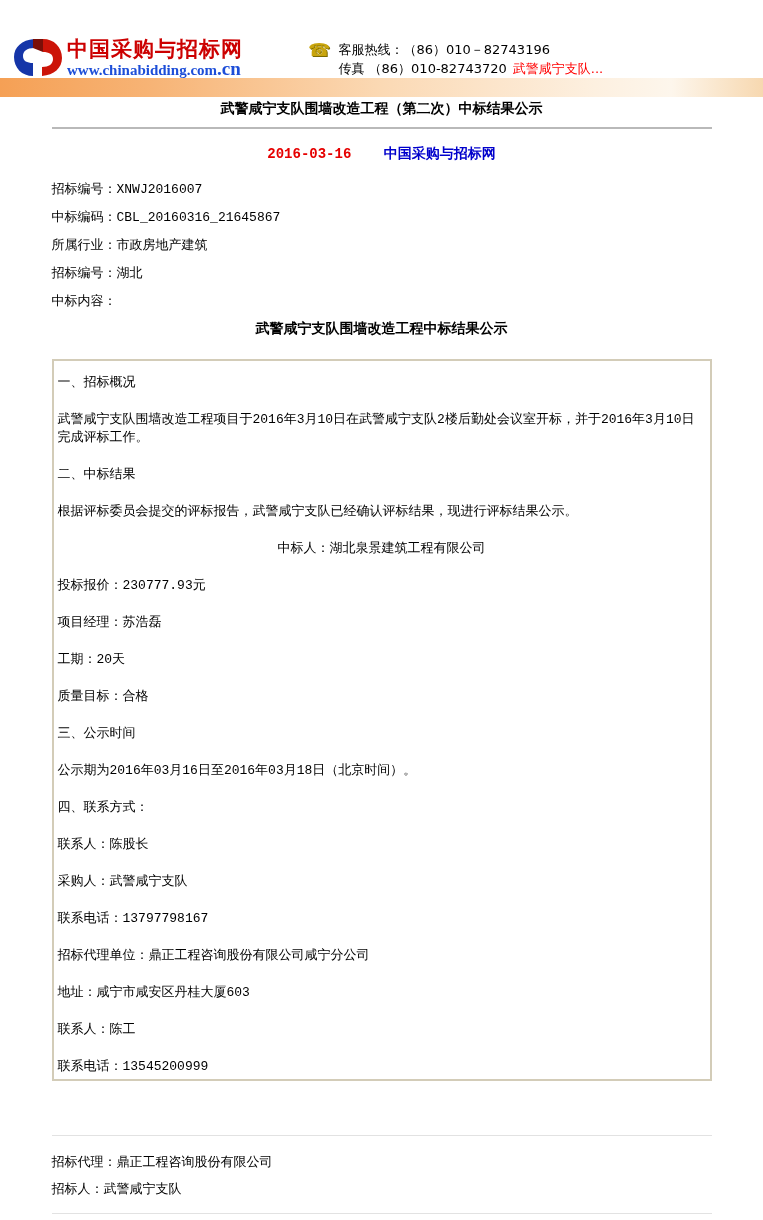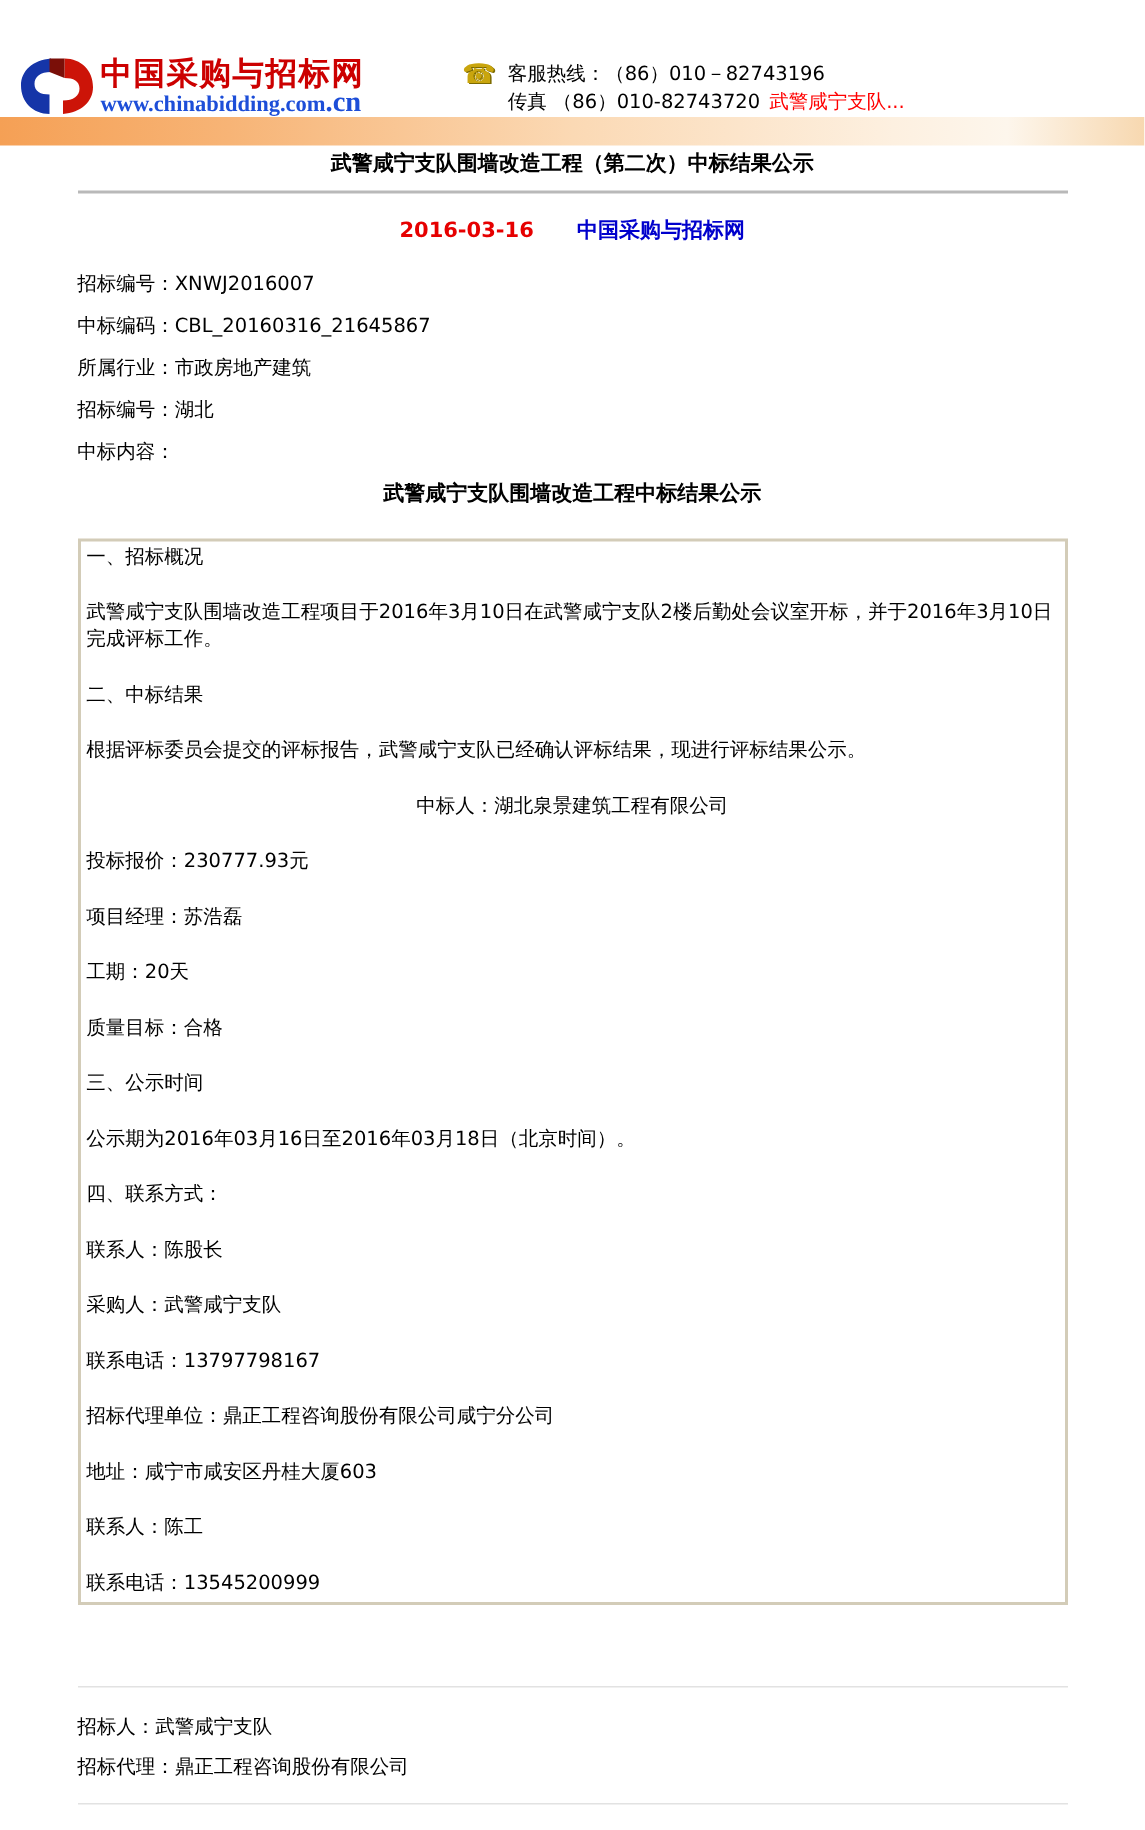--- a/index.html
+++ b/index.html
@@ -18,34 +18,34 @@
   .contact { position:absolute; left:308px; top:40px; display:flex; align-items:flex-start; font-size:13px; }
   .phone-icon { font-size:18px; line-height:18px; color:#c9a50d; margin-right:8px; margin-top:1px;
                 text-shadow:1px 1px 0 #7c6a00; }
   .contact-lines { line-height:19px; white-space:nowrap; }
   .more-link { color:#ff0000; margin-left:6px; cursor:pointer; }
 
   .orange-bar { position:absolute; left:0; top:78px; width:763px; height:19px;
       background:linear-gradient(to right,#f5a055 0%,#f7b476 20%,#fbd9b4 50%,#fdf0e0 78%,#fdf6ec 88%,#f7d8b0 100%); }
 
   
-  .content { width:660px; margin:0 auto; }
+  .content { width:660px; margin:0 auto;font-family:Liberation Mono, monospace; }
   .article-title { font-size:14px; font-weight:bold; text-align:center; margin:4px 0 0; line-height:16px; }
   .title-rule { border:none; border-top:2px solid #b9b9b9; margin:10px 0 0; }
   .date-line { text-align:center; margin-top:18px; font-size:14px; font-weight:bold; line-height:15px; }
   .pub-date { color:#e60000; }
   .source-link { color:#0000cc; margin-left:24px; cursor:pointer; }
 
   .fields { margin-top:20px; }
   .fields p { font-size:13px; line-height:16px; margin:0 0 12px; }
 
   .article-subtitle { font-size:14px; font-weight:bold; text-align:center; margin:10px 0 0; line-height:15px; }
 
   .detail-box { margin-top:22px; border:2px solid #d3ccb8; padding:2px 4px 1px; background:#fff; }
-  .detail-box p { font-size:13px; line-height:18px; margin:0 0 19px; }
+  .detail-box p { font-size:13px; line-height:18px; margin:11px 0 19px; }
   .detail-box p:last-child { margin-bottom:2px; }
   .detail-box p.center { text-align:center; }
 
   
   .doc-footer { margin-top:54px; }
   .footer-rule { border:none; border-top:1px solid #e2e2e2; margin:0; }
   .doc-footer p { font-size:13px; line-height:16px; margin:0 0 11px; }
   .doc-footer p:first-of-type { margin-top:19px; }
   .footer-rule.bottom { margin-top:15px; }
 </style>
@@ -118,19 +118,19 @@
         <p>采购人：武警咸宁支队</p>
         <p>联系电话：13797798167</p>
         <p>招标代理单位：鼎正工程咨询股份有限公司咸宁分公司</p>
         <p>地址：咸宁市咸安区丹桂大厦603</p>
         <p>联系人：陈工</p>
         <p>联系电话：13545200999</p>
       </div>
 
     <div class="doc-footer">
       <hr class="footer-rule">
+      <p>招标代理：鼎正工程咨询股份有限公司</p>
       <p>招标人：武警咸宁支队</p>
-      <p>招标代理：鼎正工程咨询股份有限公司</p>
       <hr class="footer-rule bottom">
     </div>
 
   </div>
 </div>
 
 </body></html>

